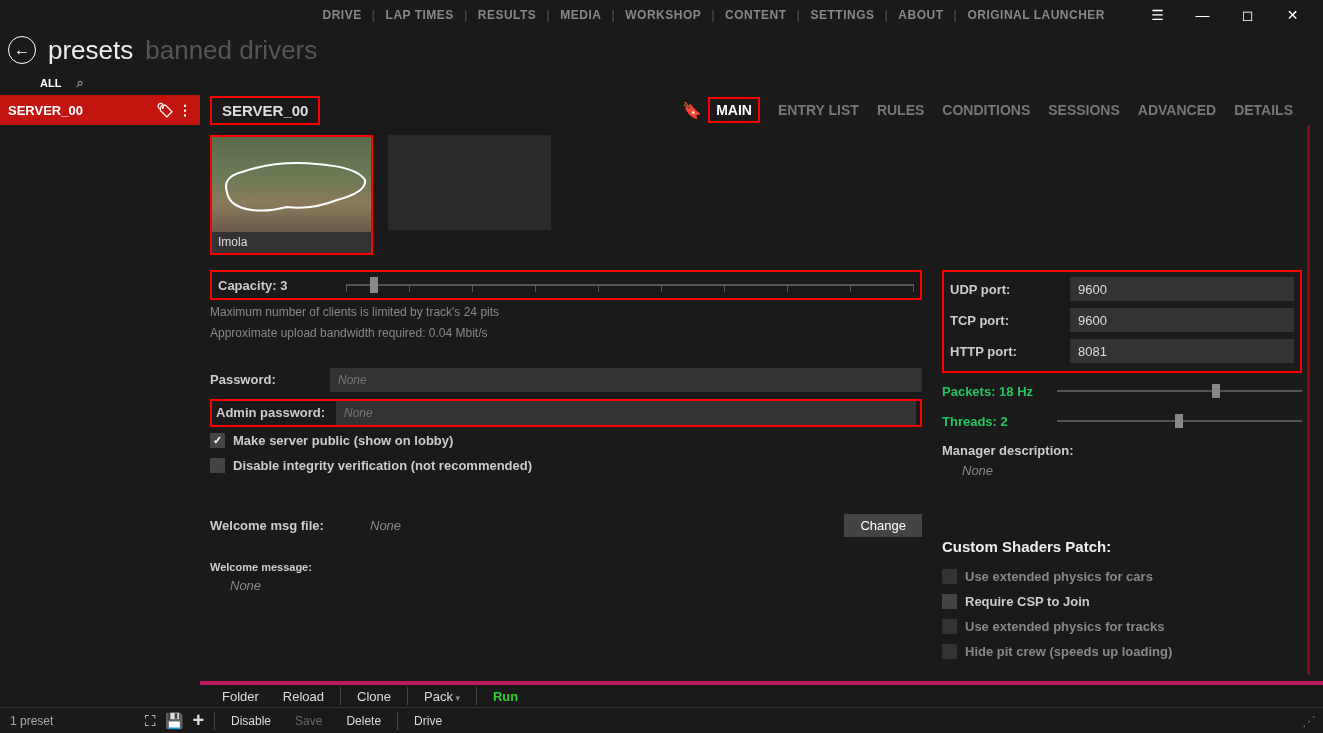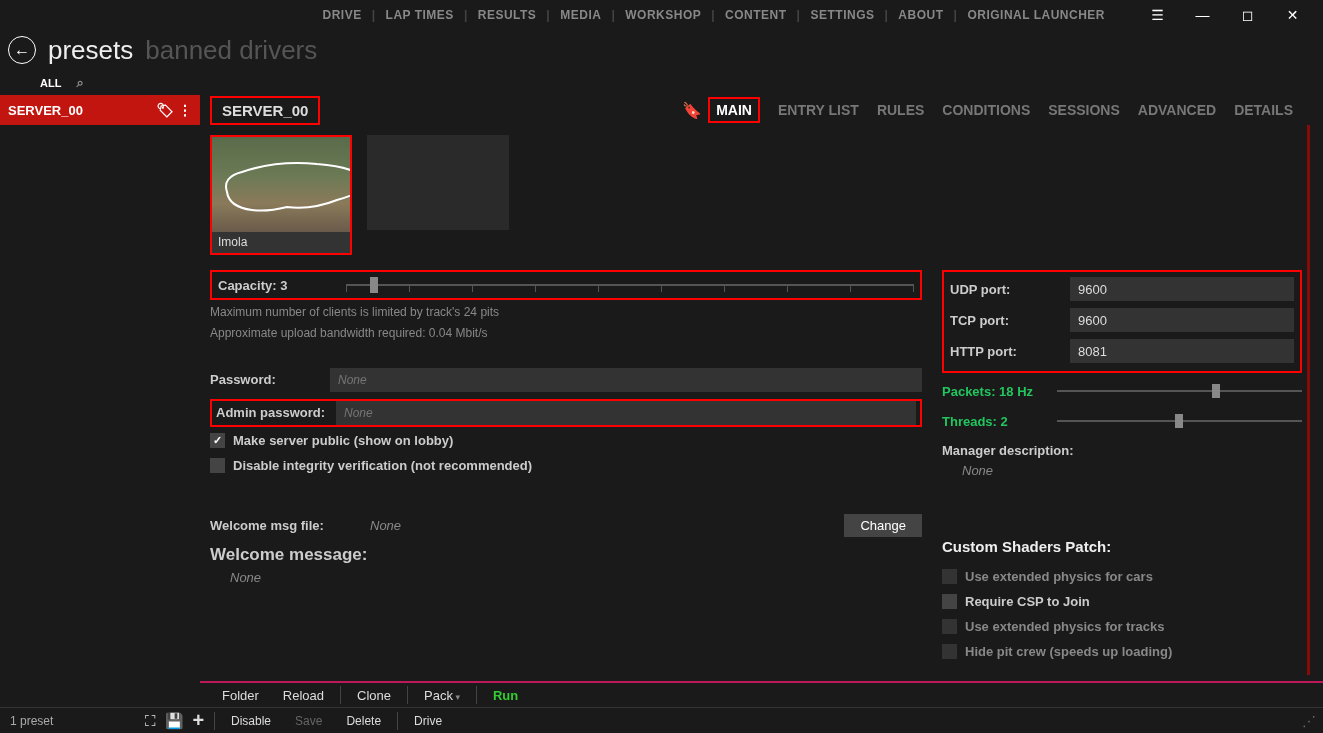--- a/index.html
+++ b/index.html
@@ -33,21 +33,21 @@
 
   
   .tabsrow { height: 30px; display: flex; align-items: center; justify-content: space-between; padding-right: 30px; }
   .server-label { font-size: 15px; font-weight: 700; color: #ddd; padding: 4px 10px; border: 2px solid #ff0000; }
   .tabs { display: flex; gap: 18px; font-size: 14px; font-weight: 700; color: #777; align-items: center; }
   .tabs .tab.active { color: #fff; padding: 3px 6px; border: 2px solid #ff0000; }
   .tabs .ribbon { color: #ff5500; font-size: 16px; margin-right: -12px; }
 
   
   .trackcards { display: flex; gap: 15px; margin-top: 10px; }
-  .trackcard { width: 142px; height: 120px; border: 2px solid #ff0000; position: relative; overflow: hidden; }
+  .trackcard { width: 163px; height: 120px; border: 2px solid #ff0000; position: relative; overflow: hidden; }
   .trackcard.plain { border: none; background: #2a2a2a; height: 95px; margin-top: 0; }
   .track-bg { width: 100%; height: 95px; background: linear-gradient(to bottom, #5a6b4a 0%, #6b7a55 40%, #8a7a5a 70%, #6a5a4a 100%); position: relative; }
   .track-outline { position: absolute; top: 15px; left: 5px; width: 155px; height: 70px; }
   .track-name { background: #333; color: #ddd; font-size: 12px; padding: 3px 6px; height: 22px; }
 
   
   .redbox { border: 2px solid #ff0000; }
 
   
   .twocol { display: flex; gap: 20px; margin-top: 15px; }
@@ -85,25 +85,25 @@
 
   .mgr-desc { margin-top: 10px; }
   .mgr-val { color: #888; font-style: italic; padding-left: 20px; margin-top: 5px; }
 
   .csp-header { font-size: 15px; font-weight: 700; color: #eee; margin-top: 60px; margin-bottom: 10px; }
 
   .welcome-row { display: flex; align-items: center; margin-top: 15px; gap: 40px; }
   .welcome-row .fld-label { width: 120px; }
   .welcome-val { flex: 1; color: #888; font-style: italic; }
   .change-btn { background: #444; color: #fff; border: none; padding: 4px 16px; font-size: 13px; cursor: pointer; }
-  .welcome-msg-lbl { font-size: 17px; font-weight: 600; color: #ccc; margin-top: 8px; }
+  .welcome-msg-lbl { font-size: 11px; font-weight: 600; color: #ccc; margin-top: 24px; }
   .welcome-msg-val { color: #888; font-style: italic; padding-left: 20px; margin-top: 5px; }
 
   
-  .bottombar1 { position: absolute; bottom: 26px; left: 200px; right: 0; height: 26px; border-top: 2px solid #be185d; display: flex; align-items: center; gap: 0; padding-left: 10px; font-size: 13px; color: #ddd; }
+  .bottombar1 { position: absolute; bottom: 26px; left: 200px; right: 0; height: 26px; border-top: 4px solid #be185d; display: flex; align-items: center; gap: 0; padding-left: 10px; font-size: 13px; color: #ddd; }
   .bottombar1 .btn { padding: 0 12px; cursor: pointer; }
   .bottombar1 .sep { width: 1px; height: 18px; background: #444; margin: 0 4px; }
   .bottombar1 .run { color: #3c3; font-weight: 700; }
   .bottombar1 .dd::after { content: ' ▾'; font-size: 9px; color: #888; }
 
   .bottombar2 { position: absolute; bottom: 0; left: 0; right: 0; height: 26px; border-top: 1px solid #333; display: flex; align-items: center; justify-content: space-between; padding: 0 10px; font-size: 12px; color: #aaa; }
   .bb2-left { display: flex; gap: 16px; align-items: center; }
   .bb2-mid { display: flex; gap: 0; align-items: center; }
   .bb2-mid .btn { padding: 0 12px; cursor: pointer; color: #ddd; }
   .bb2-mid .btn.dis { color: #666; }

